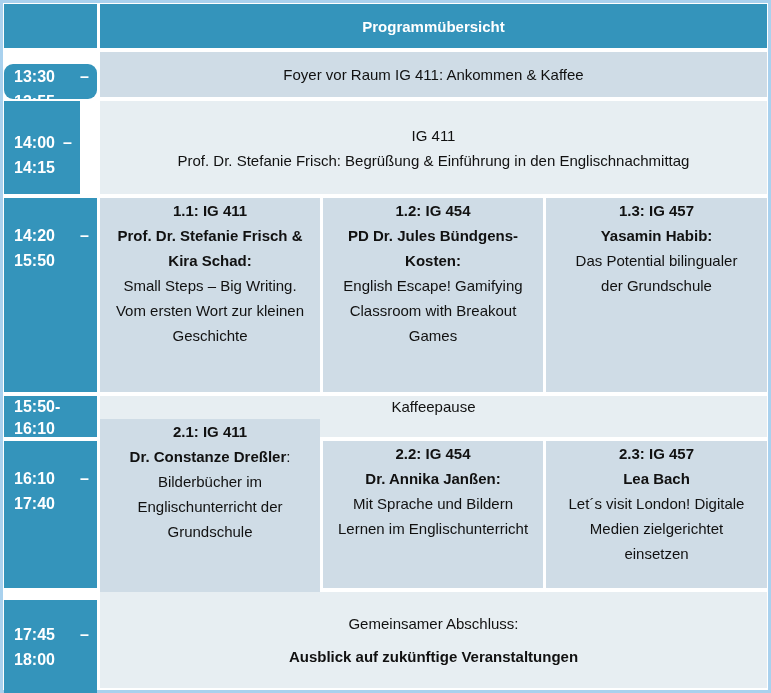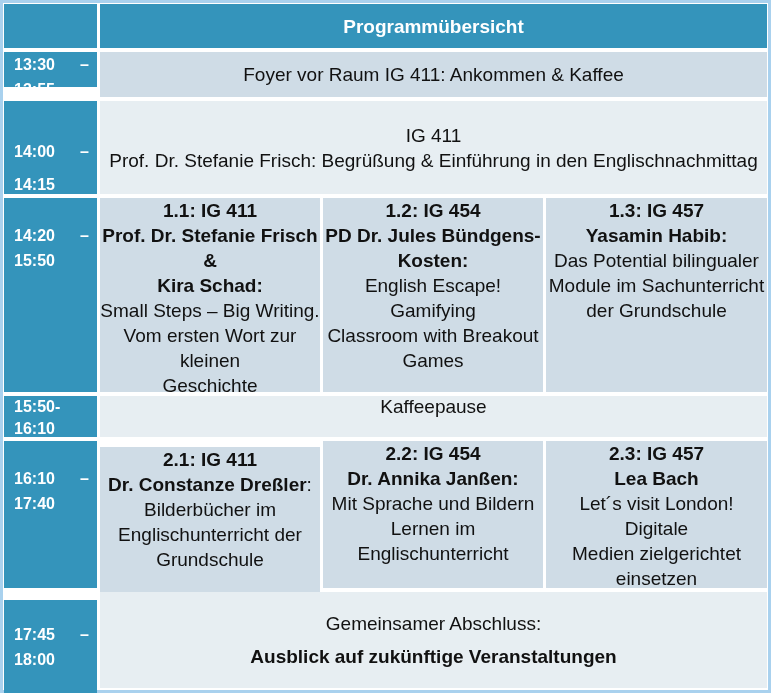--- a/index.html
+++ b/index.html
@@ -8,21 +8,21 @@
     background: #a9d1ee;
     font-family: "Liberation Sans", sans-serif;
   }
   .frame {
     position: absolute; left: 3px; top: 3px; width: 765px; height: 687px;
     background: #ffffff;
   }
   .cell {
     position: absolute; box-sizing: border-box;
     display: flex; flex-direction: column; align-items: center;
-    text-align: center; color: #111; font-size: 19px; line-height: 25px;
+    text-align: center; color: #111; font-size: 15px; line-height: 25px;
   }
   .time {
     background: #3494bb; color: #ffffff; font-weight: bold;
     align-items: stretch; text-align: left; padding: 0 8px 0 10px;
     font-size: 16px; line-height: 25px;
   }
   .time .line { display: flex; justify-content: space-between; }
   .head { background: #3494bb; color: #fff; font-weight: bold; justify-content: center; }
   .dark { background: #cfdce6; }
   .light { background: #e7eef2; }
@@ -32,34 +32,34 @@
 </head>
 <body>
 
 <div class="frame"></div>
 
 <div class="cell head" style="left:4px;top:4px;width:93px;height:44px;"></div>
 <div class="cell head" style="left:100px;top:4px;width:667px;height:44px;">
   <span>Programmübersicht</span>
 </div>
 
-<div class="cell time" style="left:4px;top:52px;width:93px;height:35px;">
+<div class="cell time" style="left:4px;top:64px;width:93px;height:35px;border-radius:9px;">
   <div class="line">
       <span>13:30</span>
       <span>–</span>
     </div>
   <div class="line">
       <span>13:55</span>
     </div>
 </div>
 <div class="cell dark center-v" style="left:100px;top:52px;width:667px;height:45px;">
   <span>Foyer vor Raum IG 411: Ankommen &amp; Kaffee</span>
 </div>
 
-<div class="cell time" style="left:4px;top:101px;width:93px;height:93px;padding-top:38px;gap:8px;">
+<div class="cell time" style="left:4px;top:101px;width:76px;height:93px;padding-top:29px;">
   <div class="line">
       <span>14:00</span>
       <span>–</span>
     </div>
   <div class="line">
       <span>14:15</span>
     </div>
 </div>
 <div class="cell light center-v" style="left:100px;top:101px;width:667px;height:93px;">
   <span>IG 411</span>
@@ -88,21 +88,20 @@
   <span class="b">PD Dr. Jules Bündgens-</span>
   <span class="b">Kosten:</span>
   <span>English Escape! Gamifying</span>
   <span>Classroom with Breakout</span>
   <span>Games</span>
 </div>
 <div class="cell dark" style="left:546px;top:198px;width:221px;height:194px;">
   <span class="b">1.3: IG 457</span>
   <span class="b">Yasamin Habib:</span>
   <span>Das Potential bilingualer</span>
-  <span>Module im Sachunterricht</span>
   <span>der Grundschule</span>
 </div>
 
 <div class="cell time" style="left:4px;top:396px;width:93px;height:41px;padding-top:0;line-height:22px;">
   <div class="line">
       <span>15:50-</span>
     </div>
   <div class="line">
       <span>16:10</span>
     </div>
@@ -113,21 +112,21 @@
 
 <div class="cell time" style="left:4px;top:441px;width:93px;height:147px;padding-top:25px;">
   <div class="line">
       <span>16:10</span>
       <span>–</span>
     </div>
   <div class="line">
       <span>17:40</span>
     </div>
 </div>
-<div class="cell dark" style="left:100px;top:447px;width:220px;height:175px;">
+<div class="cell dark" style="left:100px;top:419px;width:220px;height:175px;">
   <span class="b">2.1: IG 411</span>
   <span><span class="b">Dr. Constanze Dreßler</span><span>:</span></span>
   <span>Bilderbücher im</span>
   <span>Englischunterricht der</span>
   <span>Grundschule</span>
 </div>
 <div class="cell dark" style="left:323px;top:441px;width:220px;height:147px;">
   <span class="b">2.2: IG 454</span>
   <span class="b">Dr. Annika Janßen:</span>
   <span>Mit Sprache und Bildern</span>

